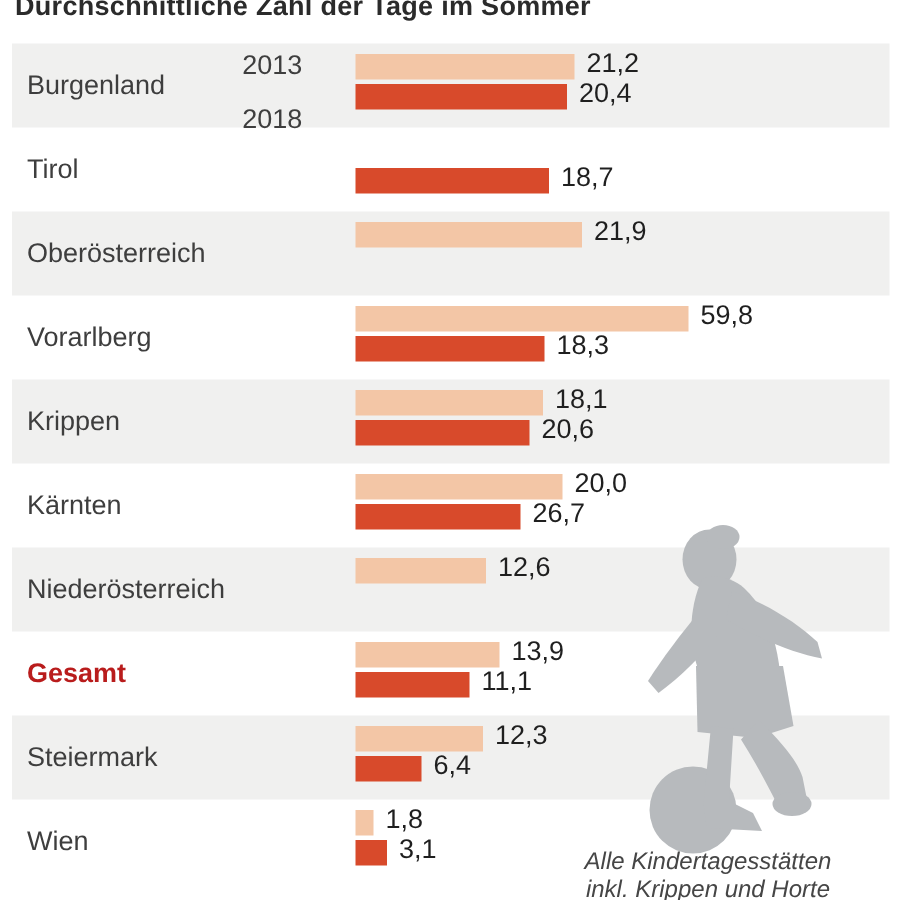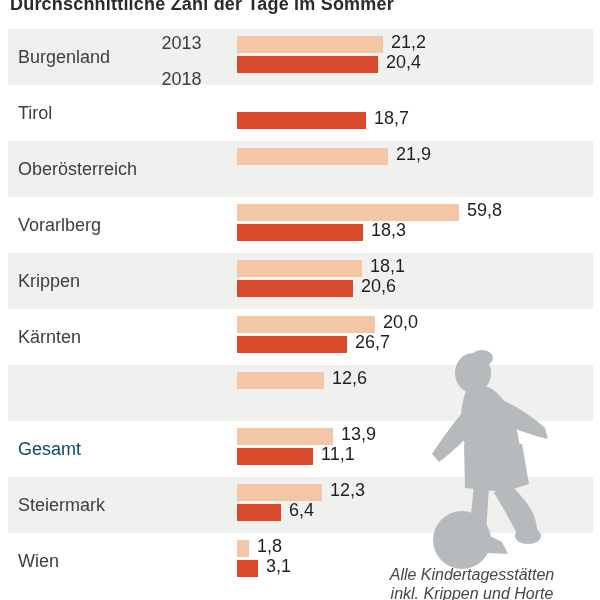--- a/index.html
+++ b/index.html
@@ -12,21 +12,21 @@
     font-size:18px;font-weight:bold;color:#2b2b2b;letter-spacing:.2px;
     white-space:nowrap;
   }
   .rows{position:absolute;left:8px;top:29px;width:585px}
   .row{position:relative;height:56px;margin-bottom:0}
   .row.stripe{background:var(--stripe)}
   .cat{
     position:absolute;left:10px;top:50%;transform:translateY(-50%);
     font-size:18px;color:#3e3e3e;white-space:nowrap;
   }
-  .cat.bold{font-weight:normal;color:#0c4a6e}
+  .cat.bold{font-weight:bold;color:#b91c1c}
   .legend{
     position:absolute;left:130px;width:87px;text-align:center;
     font-size:18px;line-height:18px;color:#3e3e3e;
   }
   .legend-1{top:5px}
   .legend-2{top:41px}
   .barline{position:absolute;left:229px;height:17px;display:flex;align-items:flex-end}
   .barline-1{top:7px}
   .barline-2{top:27px}
   .bar{height:17px;flex:0 0 auto}
@@ -114,20 +114,21 @@
       <div class="bar bar-2013" style="width: 138px;"></div>
       <span class="val val-1">20,0</span>
     </div>
     <div class="barline barline-2">
       <div class="bar bar-2018" style="width: 110px;"></div>
       <span class="val val-2">26,7</span>
     </div>
   </div>
 
   <div class="row stripe">
+    <span class="cat">Niederösterreich</span>
 
     <div class="barline barline-1">
       <div class="bar bar-2013" style="width: 87px;"></div>
       <span class="val val-1">12,6</span>
     </div>
   </div>
 
   <div class="row">
     <span class="cat bold">Gesamt</span>
 

